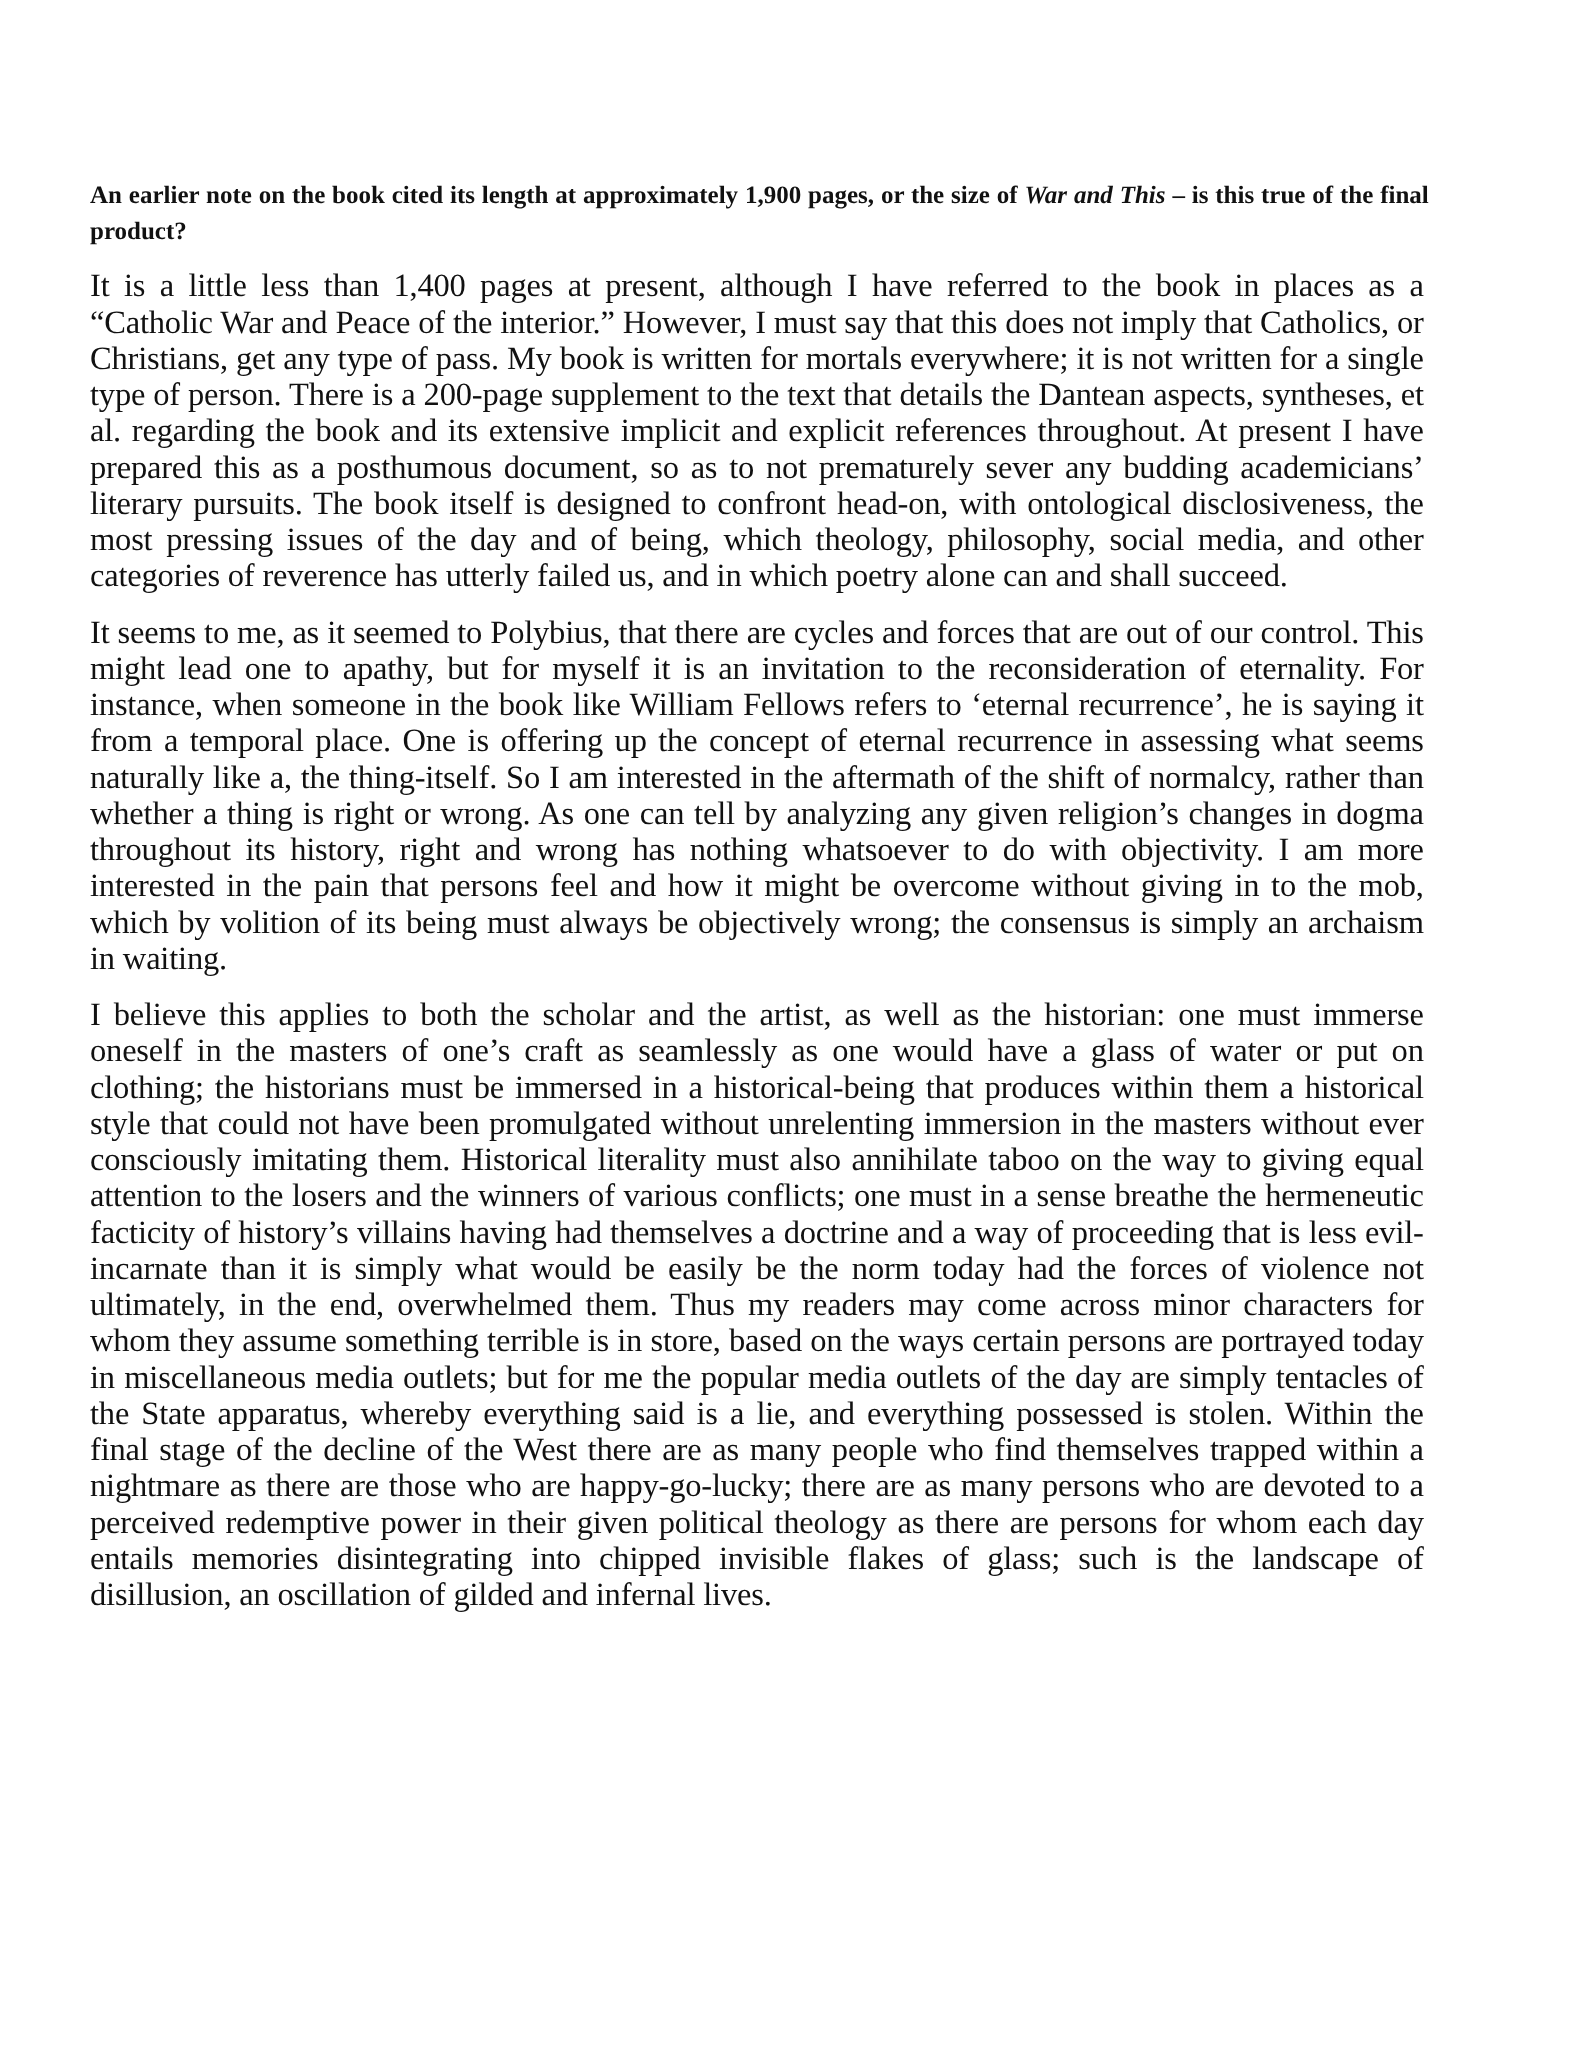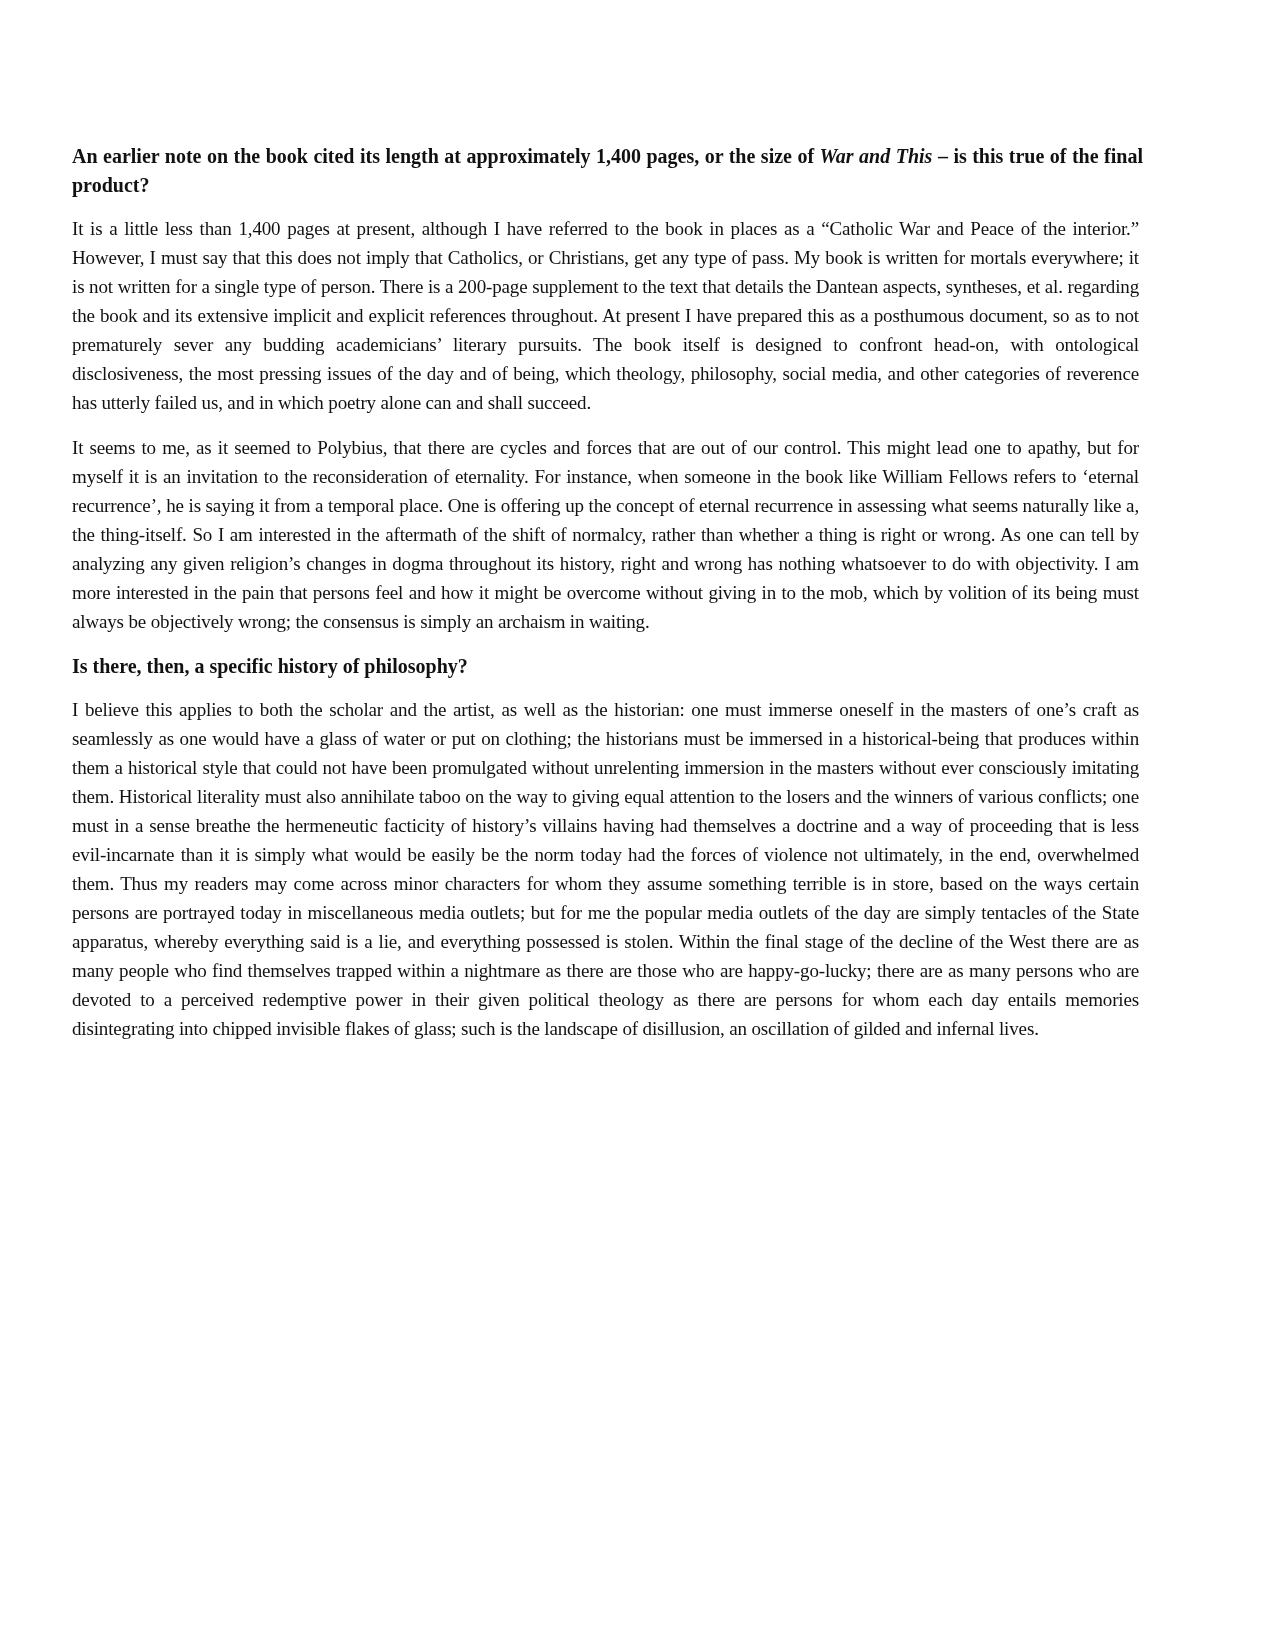--- a/index.html
+++ b/index.html
@@ -14,31 +14,30 @@
   }
   .q {
     font-weight: bold;
     font-size: 20px;
     line-height: 29px;
     margin: 0 0 14px 0;
     text-align: justify;
   }
   .q i { font-style: italic; }
   .a {
-    font-size: 19px;
+    font-size: 26px;
     line-height: 29px;
     margin: 0 4px 16px 0;
     text-align: justify;
     letter-spacing: -0.15px;
   }
 </style>
 </head>
 <body>
 
 <div class="page">
-  <p class="q"><span>An earlier note on the book cited its length at approximately 1,400 pages, or the size of </span><i>War and This</i><span> – is this true of the final product?</span></p>
+  <p class="q"><span>An earlier note on the book cited its length at approximately 1,900 pages, or the size of </span><i>War and This</i><span> – is this true of the final product?</span></p>
   <p class="a">It is a little less than 1,400 pages at present, although I have referred to the book in places as a “Catholic War and Peace of the interior.” However, I must say that this does not imply that Catholics, or Christians, get any type of pass. My book is written for mortals everywhere; it is not written for a single type of person. There is a 200-page supplement to the text that details the Dantean aspects, syntheses, et al. regarding the book and its extensive implicit and explicit references throughout. At present I have prepared this as a posthumous document, so as to not prematurely sever any budding academicians’ literary pursuits. The book itself is designed to confront head-on, with ontological disclosiveness, the most pressing issues of the day and of being, which theology, philosophy, social media, and other categories of reverence has utterly failed us, and in which poetry alone can and shall succeed.</p>
 
   <p class="a">It seems to me, as it seemed to Polybius, that there are cycles and forces that are out of our control. This might lead one to apathy, but for myself it is an invitation to the reconsideration of eternality. For instance, when someone in the book like William Fellows refers to ‘eternal recurrence’, he is saying it from a temporal place. One is offering up the concept of eternal recurrence in assessing what seems naturally like a, the thing-itself. So I am interested in the aftermath of the shift of normalcy, rather than whether a thing is right or wrong. As one can tell by analyzing any given religion’s changes in dogma throughout its history, right and wrong has nothing whatsoever to do with objectivity. I am more interested in the pain that persons feel and how it might be overcome without giving in to the mob, which by volition of its being must always be objectively wrong; the consensus is simply an archaism in waiting.</p>
 
-  <p class="q"><span>Is there, then, a specific history of philosophy?</span></p>
   <p class="a">I believe this applies to both the scholar and the artist, as well as the historian: one must immerse oneself in the masters of one’s craft as seamlessly as one would have a glass of water or put on clothing; the historians must be immersed in a historical-being that produces within them a historical style that could not have been promulgated without unrelenting immersion in the masters without ever consciously imitating them. Historical literality must also annihilate taboo on the way to giving equal attention to the losers and the winners of various conflicts; one must in a sense breathe the hermeneutic facticity of history’s villains having had themselves a doctrine and a way of proceeding that is less evil-incarnate than it is simply what would be easily be the norm today had the forces of violence not ultimately, in the end, overwhelmed them. Thus my readers may come across minor characters for whom they assume something terrible is in store, based on the ways certain persons are portrayed today in miscellaneous media outlets; but for me the popular media outlets of the day are simply tentacles of the State apparatus, whereby everything said is a lie, and everything possessed is stolen. Within the final stage of the decline of the West there are as many people who find themselves trapped within a nightmare as there are those who are happy-go-lucky; there are as many persons who are devoted to a perceived redemptive power in their given political theology as there are persons for whom each day entails memories disintegrating into chipped invisible flakes of glass; such is the landscape of disillusion, an oscillation of gilded and infernal lives.</p>
 </div>
 
 </body></html>

